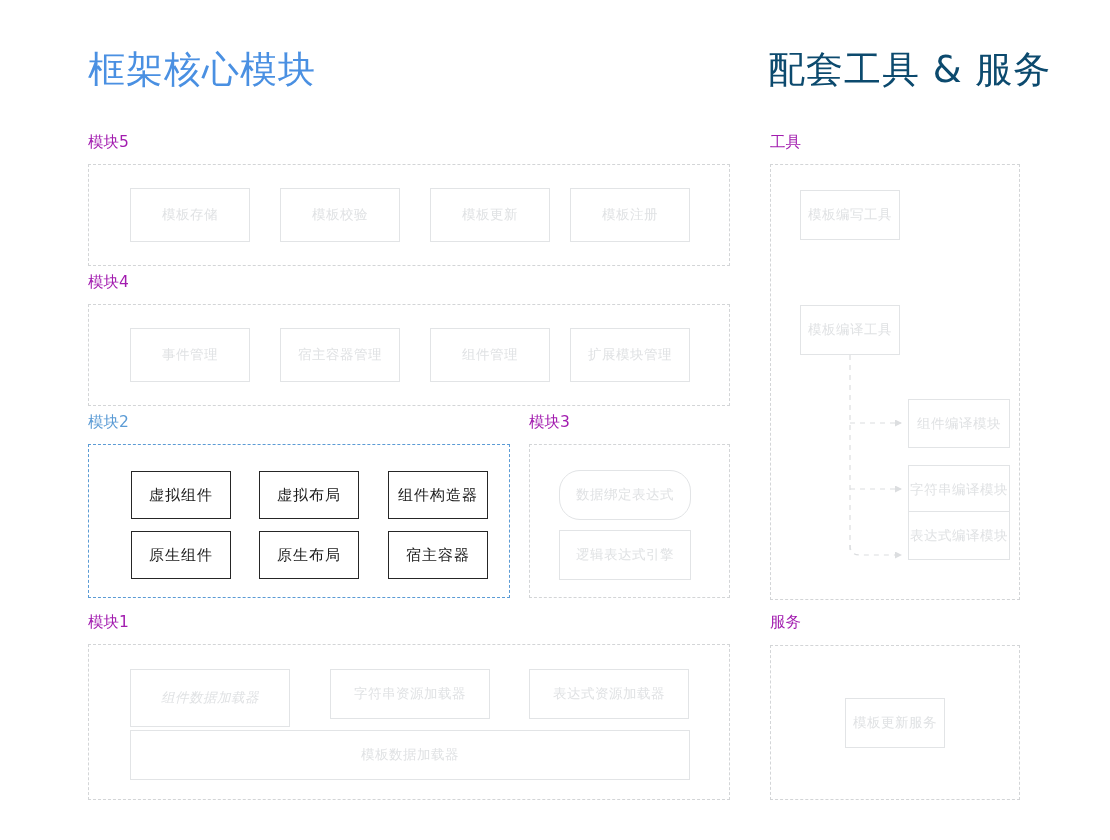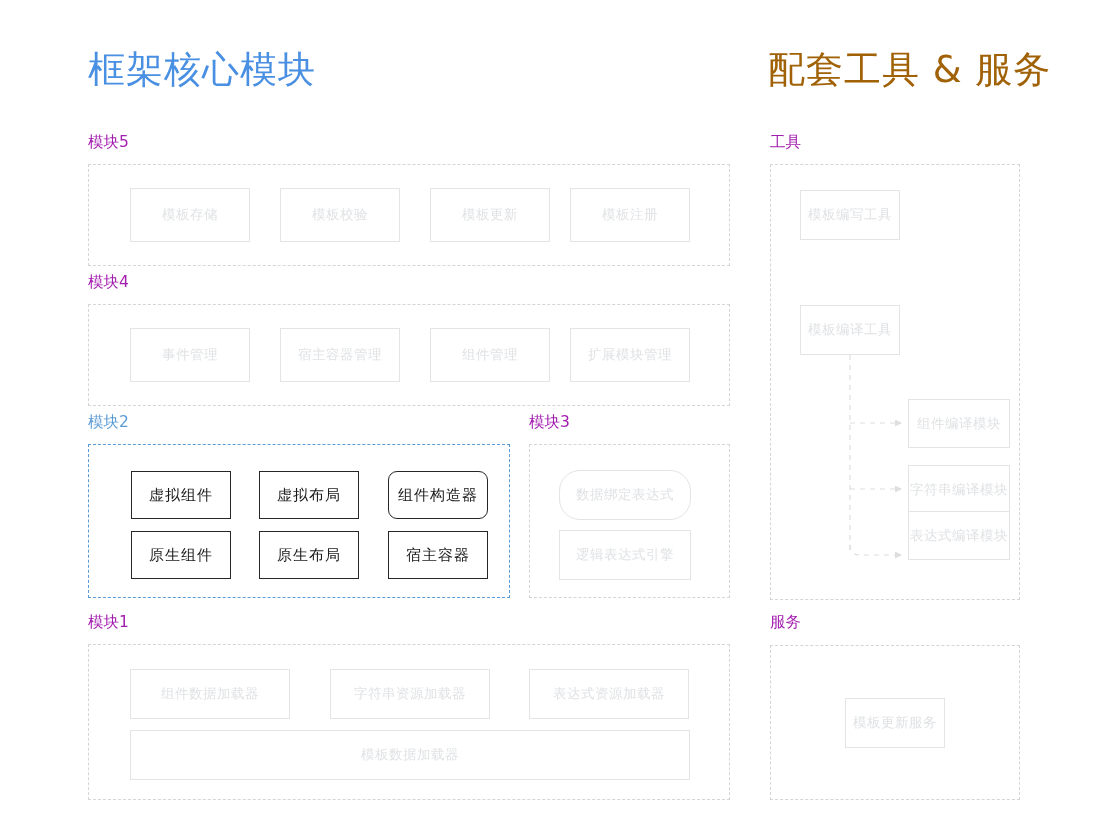--- a/index.html
+++ b/index.html
@@ -23,21 +23,21 @@
   
   .big-title {
     position: absolute;
     font-size: 37px;
     font-weight: 400;
     line-height: 1.1;
     white-space: nowrap;
     letter-spacing: 1px;
   }
   .big-title.left  { left: 88px;  top: 50px;  color: #4a90e2; }
-  .big-title.right { left: 768px; top: 50px;  color: #a16207; }
+  .big-title.right { left: 768px; top: 50px;  color: #0c4a6e; }
 
   
   .sec-label {
     position: absolute;
     font-size: 15.5px;
     font-weight: 400;
     line-height: 1;
     white-space: nowrap;
     color: #a21caf;
   }
@@ -101,33 +101,33 @@
   <div class="panel" style="left:88px; top:304px; width:642px; height:102px;"></div>
   <div class="box" style="left:130px; top:328px; width:120px; height:54px;">事件管理</div>
   <div class="box" style="left:280px; top:328px; width:120px; height:54px;">宿主容器管理</div>
   <div class="box" style="left:430px; top:328px; width:120px; height:54px;">组件管理</div>
   <div class="box" style="left:570px; top:328px; width:120px; height:54px;">扩展模块管理</div>
 
   <div class="sec-label accent" style="left:88px; top:415px;">模块2</div>
   <div class="panel accent" style="left:88px; top:444px; width:422px; height:154px;"></div>
   <div class="box solid" style="left:131px; top:471px; width:100px; height:48px;">虚拟组件</div>
   <div class="box solid" style="left:259px; top:471px; width:100px; height:48px;">虚拟布局</div>
-  <div class="box solid" style="left:388px; top:471px; width:100px; height:48px;border-radius:9px;">组件构造器</div>
+  <div class="box solid" style="left:388px; top:471px; width:100px; height:48px;">组件构造器</div>
   <div class="box solid" style="left:131px; top:531px; width:100px; height:48px;">原生组件</div>
   <div class="box solid" style="left:259px; top:531px; width:100px; height:48px;">原生布局</div>
   <div class="box solid" style="left:388px; top:531px; width:100px; height:48px;">宿主容器</div>
 
   <div class="sec-label" style="left:529px; top:415px;">模块3</div>
   <div class="panel" style="left:529px; top:444px; width:201px; height:154px;"></div>
   <div class="box" style="left:559px; top:470px; width:132px; height:50px;border-radius:21px;">数据绑定表达式</div>
   <div class="box" style="left:559px; top:530px; width:132px; height:50px;">逻辑表达式引擎</div>
 
   <div class="sec-label" style="left:88px; top:615px;">模块1</div>
   <div class="panel" style="left:88px; top:644px; width:642px; height:156px;"></div>
-  <div class="box" style="left:130px; top:669px; width:160px; height:50px;">组件数据加载器</div>
+  <div class="box" style="left:130px; top:669px; width:160px; height:58px;font-style:italic;">组件数据加载器</div>
   <div class="box" style="left:330px; top:669px; width:160px; height:50px;">字符串资源加载器</div>
   <div class="box" style="left:529px; top:669px; width:160px; height:50px;">表达式资源加载器</div>
   <div class="box" style="left:130px; top:730px; width:560px; height:50px;">模板数据加载器</div>
 
   <div class="sec-label" style="left:770px; top:135px;">工具</div>
   <div class="panel" style="left:770px; top:164px; width:250px; height:436px;"></div>
   <div class="box" style="left:800px; top:190px; width:100px; height:50px;">模板编写工具</div>
   <div class="box" style="left:800px; top:305px; width:100px; height:50px;">模板编译工具</div>
   <div class="box" style="left:908px; top:399px; width:102px; height:49px;">组件编译模块</div>
   <div class="box" style="left:908px; top:465px; width:102px; height:49px;">字符串编译模块</div>

